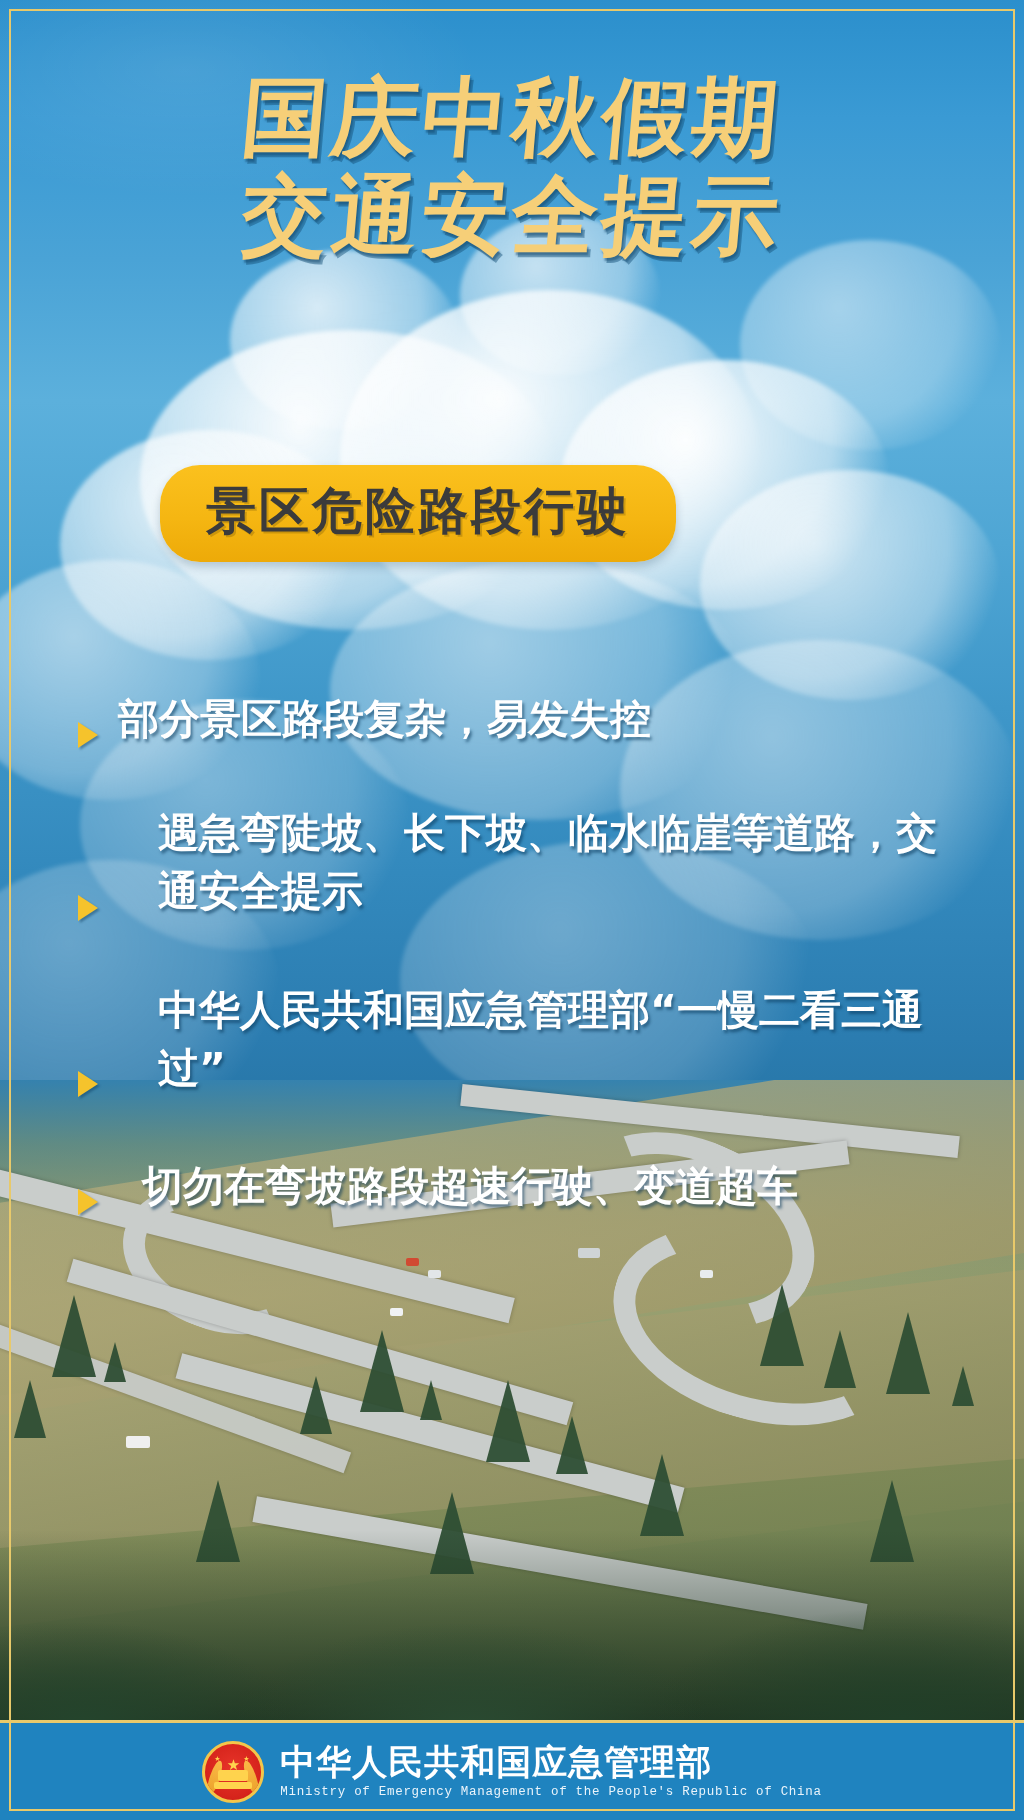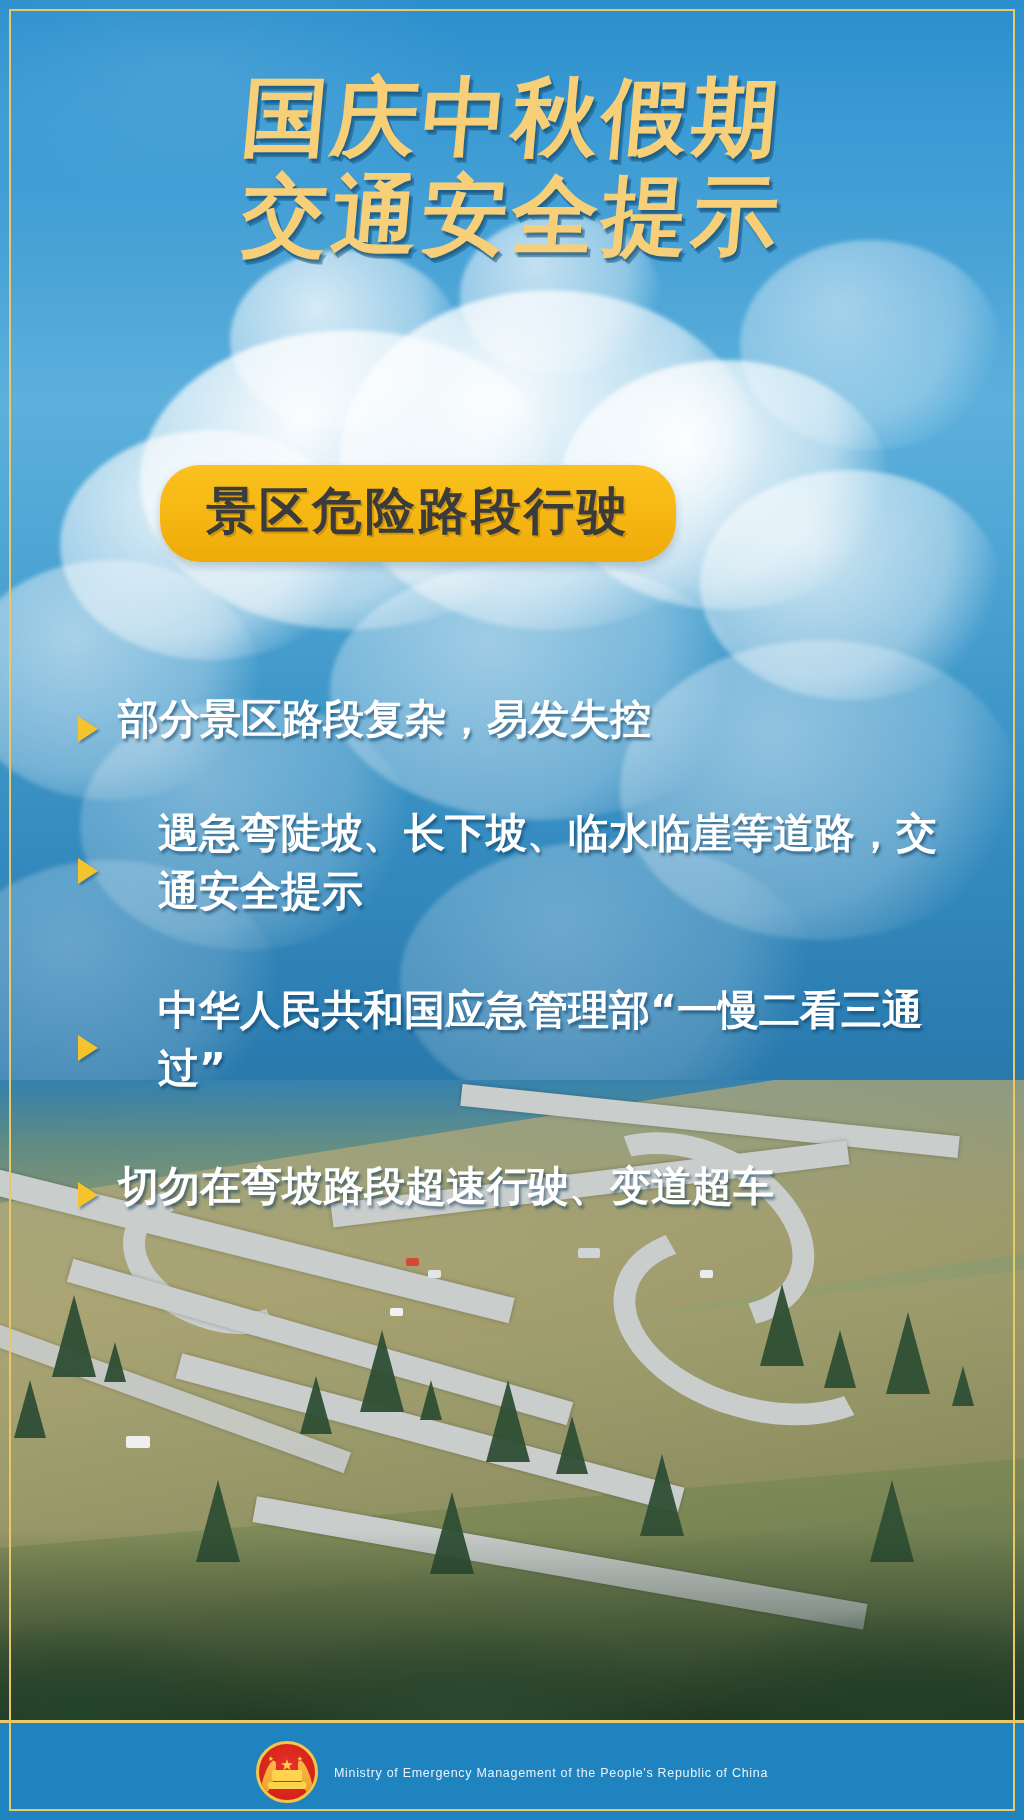--- a/index.html
+++ b/index.html
@@ -176,21 +176,21 @@
   }
 
   
   .list{
     position:absolute; left:0; top:600px; width:1024px;
     z-index:21;
     padding:0 74px 0 78px;
   }
   .bullet{
     display:flex;
-    align-items:center;
+    align-items:flex-end;
     margin-bottom:56px;
   }
   .bullet .tri{
     flex:0 0 auto;
     width:0;height:0;
     border-top:13px solid transparent;
     border-bottom:13px solid transparent;
     border-left:20px solid #f5c32c;
     margin-top:18px;
     margin-right:20px;
@@ -210,21 +210,21 @@
   #b2{ margin-bottom:60px; }
   #b3{ margin-bottom:60px; }
   #b2 .txt, #b3 .txt{ margin-left:0; }
   
   .bullet.wrap .txt{ margin-left:-40px; padding-left:40px; text-indent:0; }
 
   
   #b1{ margin-top:92px; }
   #b2{ margin-top:4px; }
   #b3{ margin-top:12px; }
-  #b4{ margin-top:34px; }
+  #b4{ margin-top:34px;gap:24px; }
 
   
   .footer{
     position:absolute; left:0; bottom:0; width:1024px; height:100px;
     background:#1f83bf;
     border-top:3px solid #e8c96a;
     display:flex; align-items:center; justify-content:center;
     gap:16px;
     z-index:30;
   }
@@ -261,21 +261,21 @@
   }
   .emblem .wheat-l{ left:5px; transform:rotate(18deg); }
   .emblem .wheat-r{ right:5px; transform:rotate(-18deg); }
 
   .foot-text{ display:flex; flex-direction:column; line-height:1.05; }
   .foot-cn{
     font-family:"DejaVu Sans","Liberation Sans",sans-serif;
     font-weight:bold; font-size:35px; color:#ffffff; letter-spacing:1px;
   }
   .foot-en{
-    font-family:Liberation Sans, sans-serif;
+    font-family:Liberation Mono, monospace;
     font-size:12.5px; color:#eaf4fb; letter-spacing:.7px; margin-top:5px;
   }
 </style>
 </head>
 <body>
 
 <div class="poster">
 
   <div class="sky">
     <div class="cloud c12"></div>
@@ -374,18 +374,19 @@
 
   <div class="footer">
     <div class="emblem">
       <span class="star">★</span>
       <span class="stars-sm">★&nbsp;&nbsp;&nbsp;&nbsp;★</span>
       <span class="wheat-l"></span>
       <span class="wheat-r"></span>
       <span class="gate"></span>
     </div>
     <div class="foot-text">
+      <span class="foot-cn">中华人民共和国应急管理部</span>
       <span class="foot-en">Ministry of Emergency Management of the People's Republic of China</span>
     </div>
   </div>
 
   <div class="frame"></div>
 </div>
 
 </body></html>

